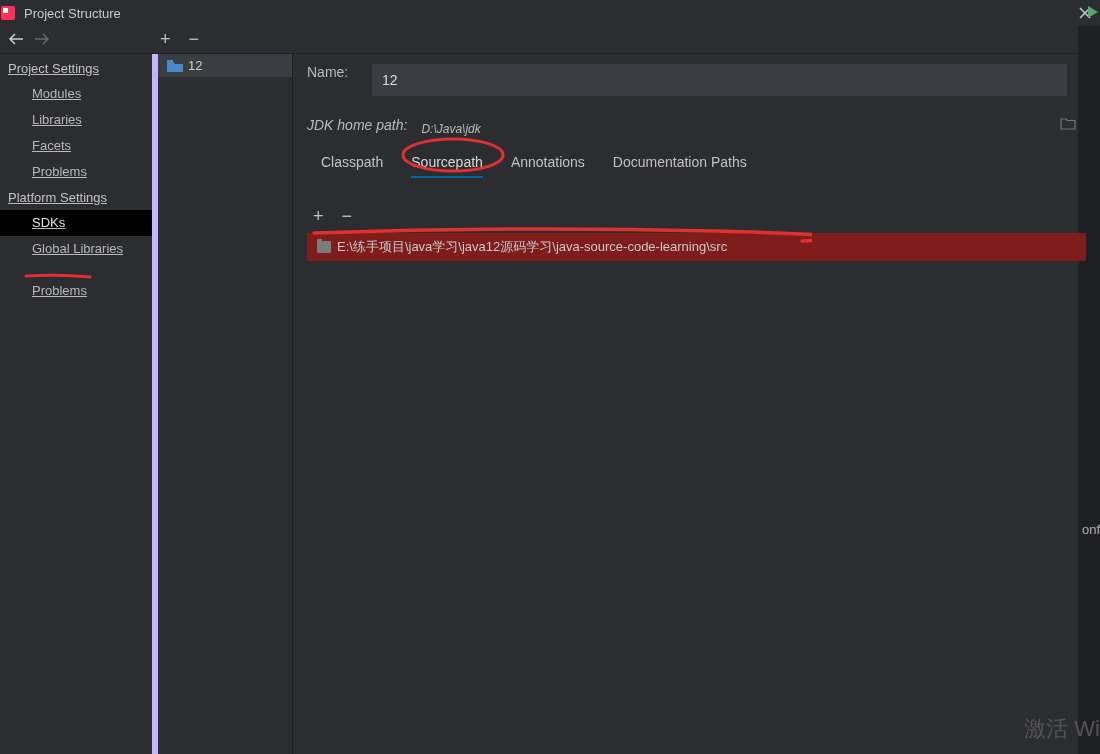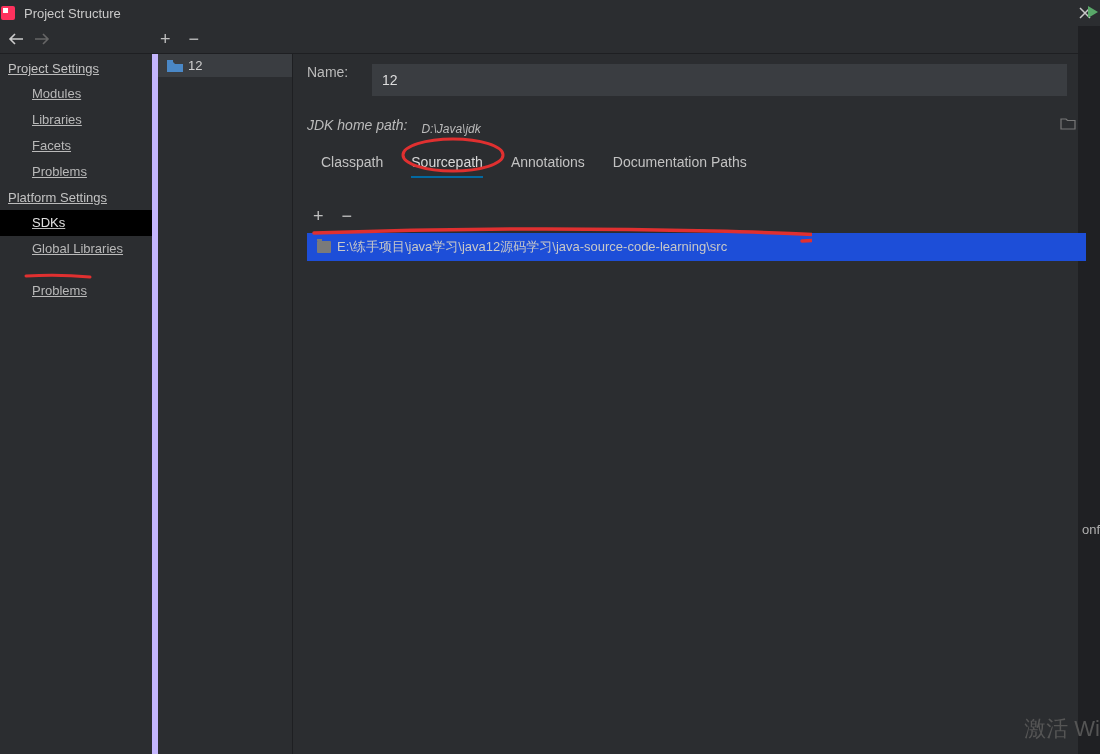--- a/index.html
+++ b/index.html
@@ -170,21 +170,21 @@
       cursor: pointer;
     }
     .path-list {
       background: #2f3135;
     }
     .path-item {
       display: flex;
       align-items: center;
       gap: 6px;
       padding: 5px 10px;
-      background: #1d4ed8;
+      background: #7f1d1d;
       font-size: 13px;
       color: #c8c8c8;
     }
     .gray-folder {
       width: 14px;
       height: 12px;
       background: #7a7a7a;
       display: inline-block;
       border-radius: 1px;
       position: relative;

